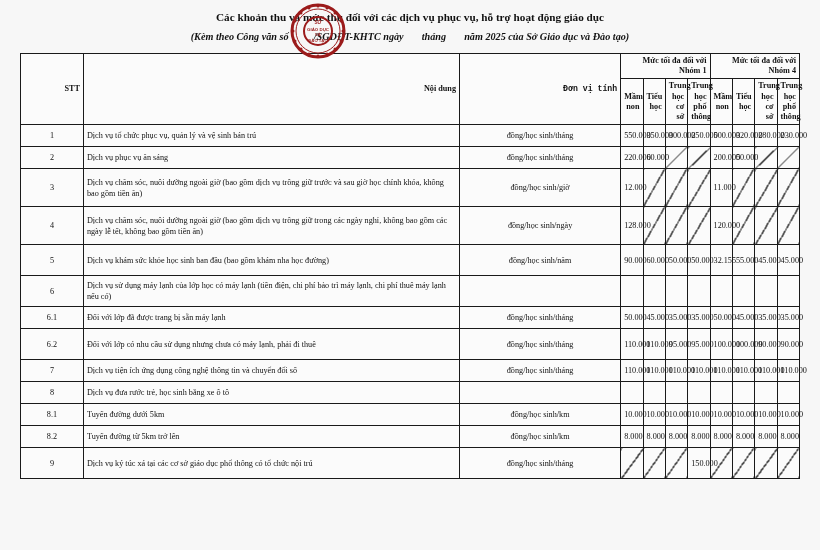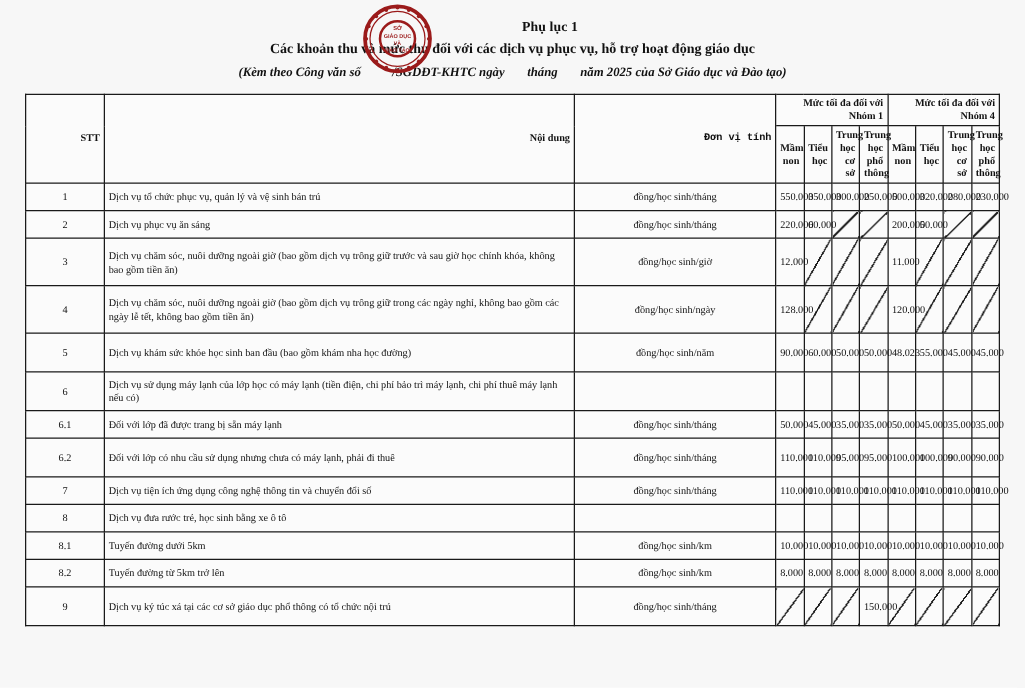--- a/index.html
+++ b/index.html
@@ -146,21 +146,20 @@
         <circle cx="14" cy="11" r="1.5"></circle>
           <circle cx="22" cy="6" r="1.5"></circle>
       </g>
       <text x="31" y="22" text-anchor="middle" font-family="Liberation Sans, sans-serif" font-size="4.6" font-weight="bold" fill="#9b1b1b">SỞ</text>
       <text x="31" y="28.5" text-anchor="middle" font-family="Liberation Sans, sans-serif" font-size="4.4" font-weight="bold" fill="#9b1b1b">GIÁO DỤC</text>
       <text x="31" y="34" text-anchor="middle" font-family="Liberation Sans, sans-serif" font-size="4.2" font-weight="bold" fill="#9b1b1b">VÀ</text>
       <text x="31" y="39.5" text-anchor="middle" font-family="Liberation Sans, sans-serif" font-size="4.2" font-weight="bold" fill="#9b1b1b">ĐÀO TẠO</text>
     </svg>
   </div>
 
-  <div class="appendix-label">Phụ lục 1</div>
 
   <div class="title-line">Các khoản thu và mức thu đối với các dịch vụ phục vụ, hỗ trợ hoạt động giáo dục</div>
 
   <div class="subtitle-line">
     <span>(Kèm theo Công văn số</span>
     <span class="gap"></span>
     <span>/SGDĐT-KHTC ngày</span>
     <span class="gap-sm"></span>
     <span>tháng</span>
     <span class="gap-sm"></span>
@@ -255,21 +254,21 @@
           <td class="c-num slash"></td>
         </tr>
         <tr class="row-h2">
           <td class="c-stt">5</td>
           <td class="c-noi">Dịch vụ khám sức khỏe học sinh ban đầu (bao gồm khám nha học đường)</td>
           <td class="c-donvi">đồng/học sinh/năm</td>
           <td class="c-num">90.000</td>
           <td class="c-num">60.000</td>
           <td class="c-num">50.000</td>
           <td class="c-num">50.000</td>
-          <td class="c-num">48.023</td>
+          <td class="c-num">32.155</td>
           <td class="c-num">55.000</td>
           <td class="c-num">45.000</td>
           <td class="c-num">45.000</td>
         </tr>
         <tr class="row-h2">
           <td class="c-stt">6</td>
           <td class="c-noi">Dịch vụ sử dụng máy lạnh của lớp học có máy lạnh (tiền điện, chi phí bảo trì máy lạnh, chi phí thuê máy lạnh nếu có)</td>
           <td class="c-donvi"></td>
           <td class="c-num"></td>
           <td class="c-num"></td>

